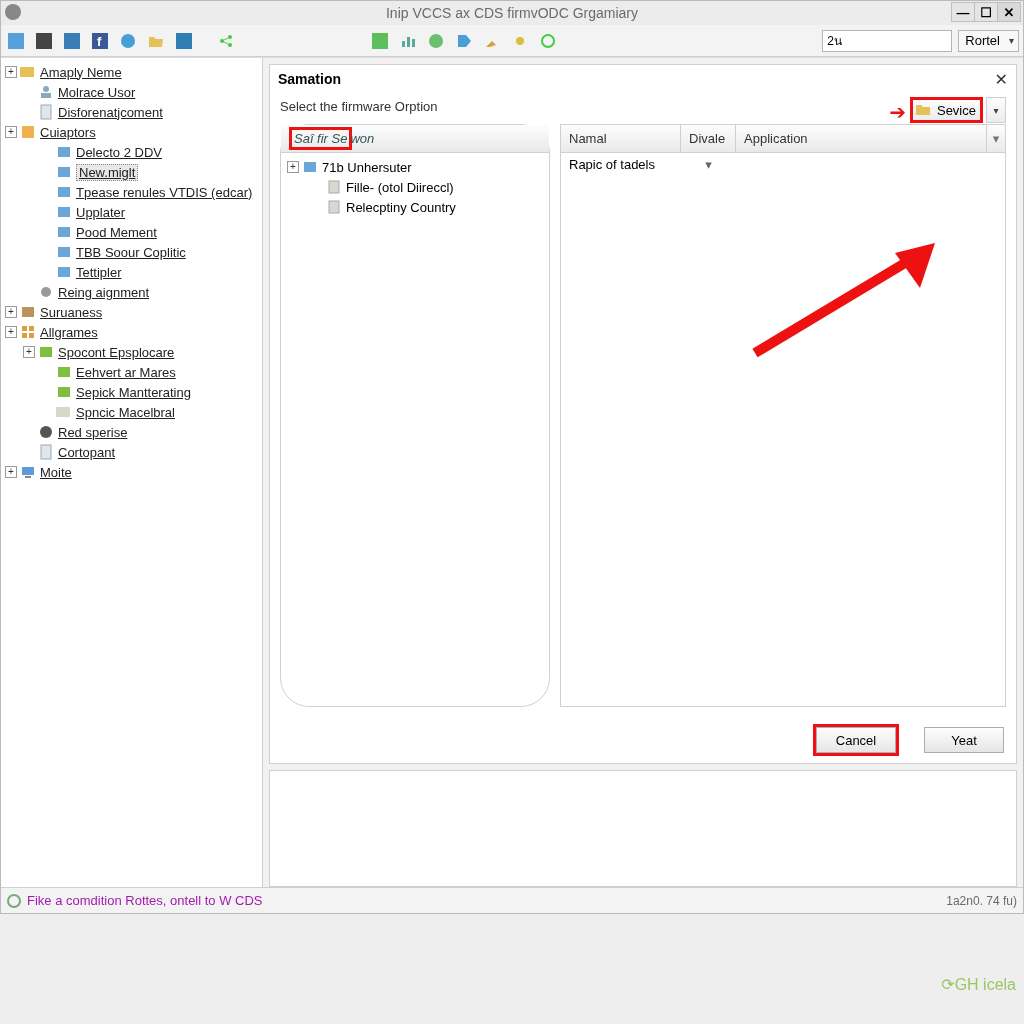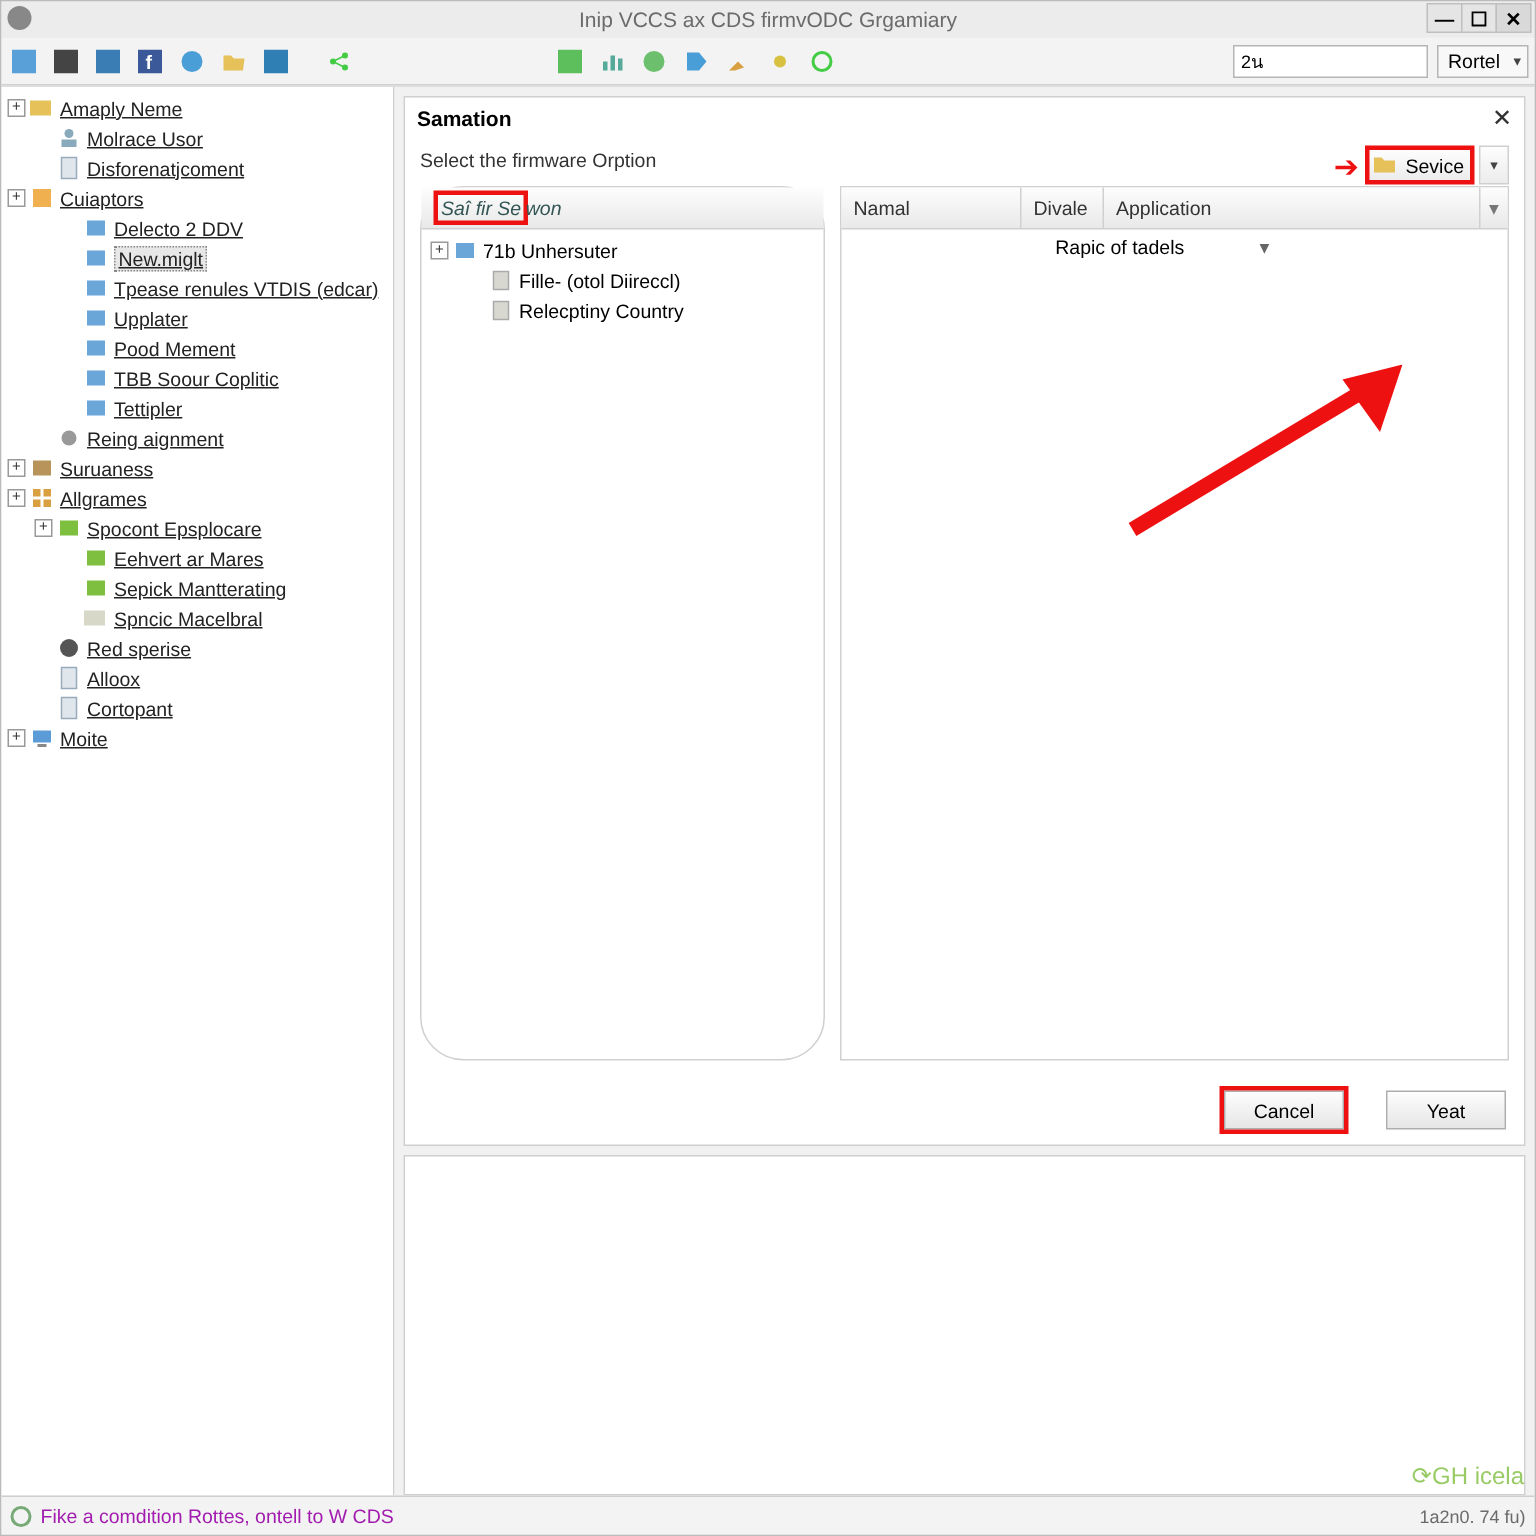--- a/index.html
+++ b/index.html
@@ -1,17 +1,17 @@
 <!DOCTYPE html>
 <html><head>
 <meta charset="utf-8">
 <style>
 * { box-sizing: border-box; margin: 0; padding: 0; font-family: "Segoe UI", Tahoma, sans-serif; font-size: 13px; }
 html, body { width: 1024px; height: 1024px; overflow: hidden; background: #eee; }
-.window { width: 1024px; height: 1024px; display: flex; flex-direction: column; background: #ececec; border: 1px solid #bbb; }
+.window { width: 1024px; height: 914px; display: flex; flex-direction: column; background: #ececec; border: 1px solid #bbb; }
 .titlebar { height: 24px; display: flex; align-items: center; justify-content: center; position: relative; background: #ececec; }
 .titlebar .title { color: #6b6b6b; font-size: 14px; }
 .titlebar .win-controls { position: absolute; right: 2px; top: 1px; display: flex; }
 .titlebar .win-btn { width: 24px; height: 20px; display: flex; align-items: center; justify-content: center; background: #e5e5e5; border: 1px solid #bfbfbf; margin-left: -1px; font-weight: bold; }
 .titlebar .win-btn.close { background: #d9d9d9; }
 .app-icon { position: absolute; left: 4px; top: 3px; width: 16px; height: 16px; border-radius: 50%; background: #888; }
 .toolbar { height: 32px; display: flex; align-items: center; padding: 2px 4px; background: #f3f3f3; border-bottom: 1px solid #cfcfcf; gap: 6px; }
 .tb-sep { width: 8px; }
 .tb-icon { width: 22px; height: 22px; display: flex; align-items: center; justify-content: center; border-radius: 2px; }
 .tb-icon svg { display: block; }
@@ -43,21 +43,21 @@
 .leftcol-head span:last-child { margin-left: -2px; }
 .leftcol-body { padding: 4px 4px; }
 .lc-item { display: flex; align-items: center; height: 20px; padding-left: 2px; }
 .rightcol { flex: 1; position: relative; }
 .rc-head { height: 28px; display: flex; align-items: stretch; background: linear-gradient(#fdfdfd,#e9e9e9); border-bottom: 1px solid #d0d0d0; }
 .rc-h { border-right: 1px solid #d0d0d0; display: flex; align-items: center; padding: 0 8px; color: #333; }
 .rc-h.n { width: 120px; }
 .rc-h.d { width: 55px; }
 .rc-h.a { flex: 1; }
 .rc-h.s { width: 18px; border-right: none; justify-content: center; color: #777; }
-.rc-row { display: flex; align-items: center; height: 22px; justify-content: center; }
+.rc-row { display: flex; align-items: center; height: 22px; }
 .rc-row .c1 { width: 120px; padding-left: 8px; }
 .rc-row .c2 { width: 55px; text-align: center; color: #666; }
 .service-box { position: absolute; right: 10px; top: 32px; display: flex; align-items: center; }
 .service-inner { border: 3px solid #e11; padding: 1px 4px 1px 2px; display: flex; align-items: center; gap: 6px; background: linear-gradient(#fdfdfd,#ececec); height: 26px; }
 .service-arrow { font-size: 20px; color: #e11; margin-right: 4px; line-height: 1; transform: translateY(2px); }
 .service-caret { width: 20px; height: 26px; border: 1px solid #cfcfcf; background: linear-gradient(#fdfdfd,#ececec); display: flex; align-items: center; justify-content: center; margin-left: 3px; font-size: 10px; color: #444; }
 .panel-footer { display: flex; justify-content: flex-end; gap: 28px; padding: 10px 12px; }
 .btn { height: 26px; min-width: 80px; border: 1px solid #adadad; background: linear-gradient(#fdfdfd,#e6e6e6); display: flex; align-items: center; justify-content: center; font-size: 13px; padding: 0 14px; }
 .btn.cancel { outline: 3px solid #e11; }
 .lower-blank { margin: 6px 6px 0 6px; background: #fff; border: 1px solid #cfcfcf; flex: 1; }
@@ -386,31 +386,20 @@
             </li>
             <li>
               <div class="node" style="padding-left: 20px;">
                 <span class="expander blank"></span>
                 <span class="node-icon">
                   <svg width="16" height="16">
                     <circle cx="8" cy="8" r="6" fill="#555"></circle>
                   </svg>
                 </span>
                 <span class="node-label">Red sperise</span>
-              </div>
-            </li>
-            <li>
-              <div class="node" style="padding-left: 20px;">
-                <span class="expander blank"></span>
-                <span class="node-icon">
-                  <svg width="16" height="16">
-                    <rect x="3" y="1" width="10" height="14" fill="#dfe6ec" stroke="#9ab"></rect>
-                  </svg>
-                </span>
-                <span class="node-label">Alloox</span>
               </div>
             </li>
             <li>
               <div class="node" style="padding-left: 20px;">
                 <span class="expander blank"></span>
                 <span class="node-icon">
                   <svg width="16" height="16">
                     <rect x="3" y="1" width="10" height="14" fill="#dfe6ec" stroke="#9ab"></rect>
                   </svg>
                 </span>

